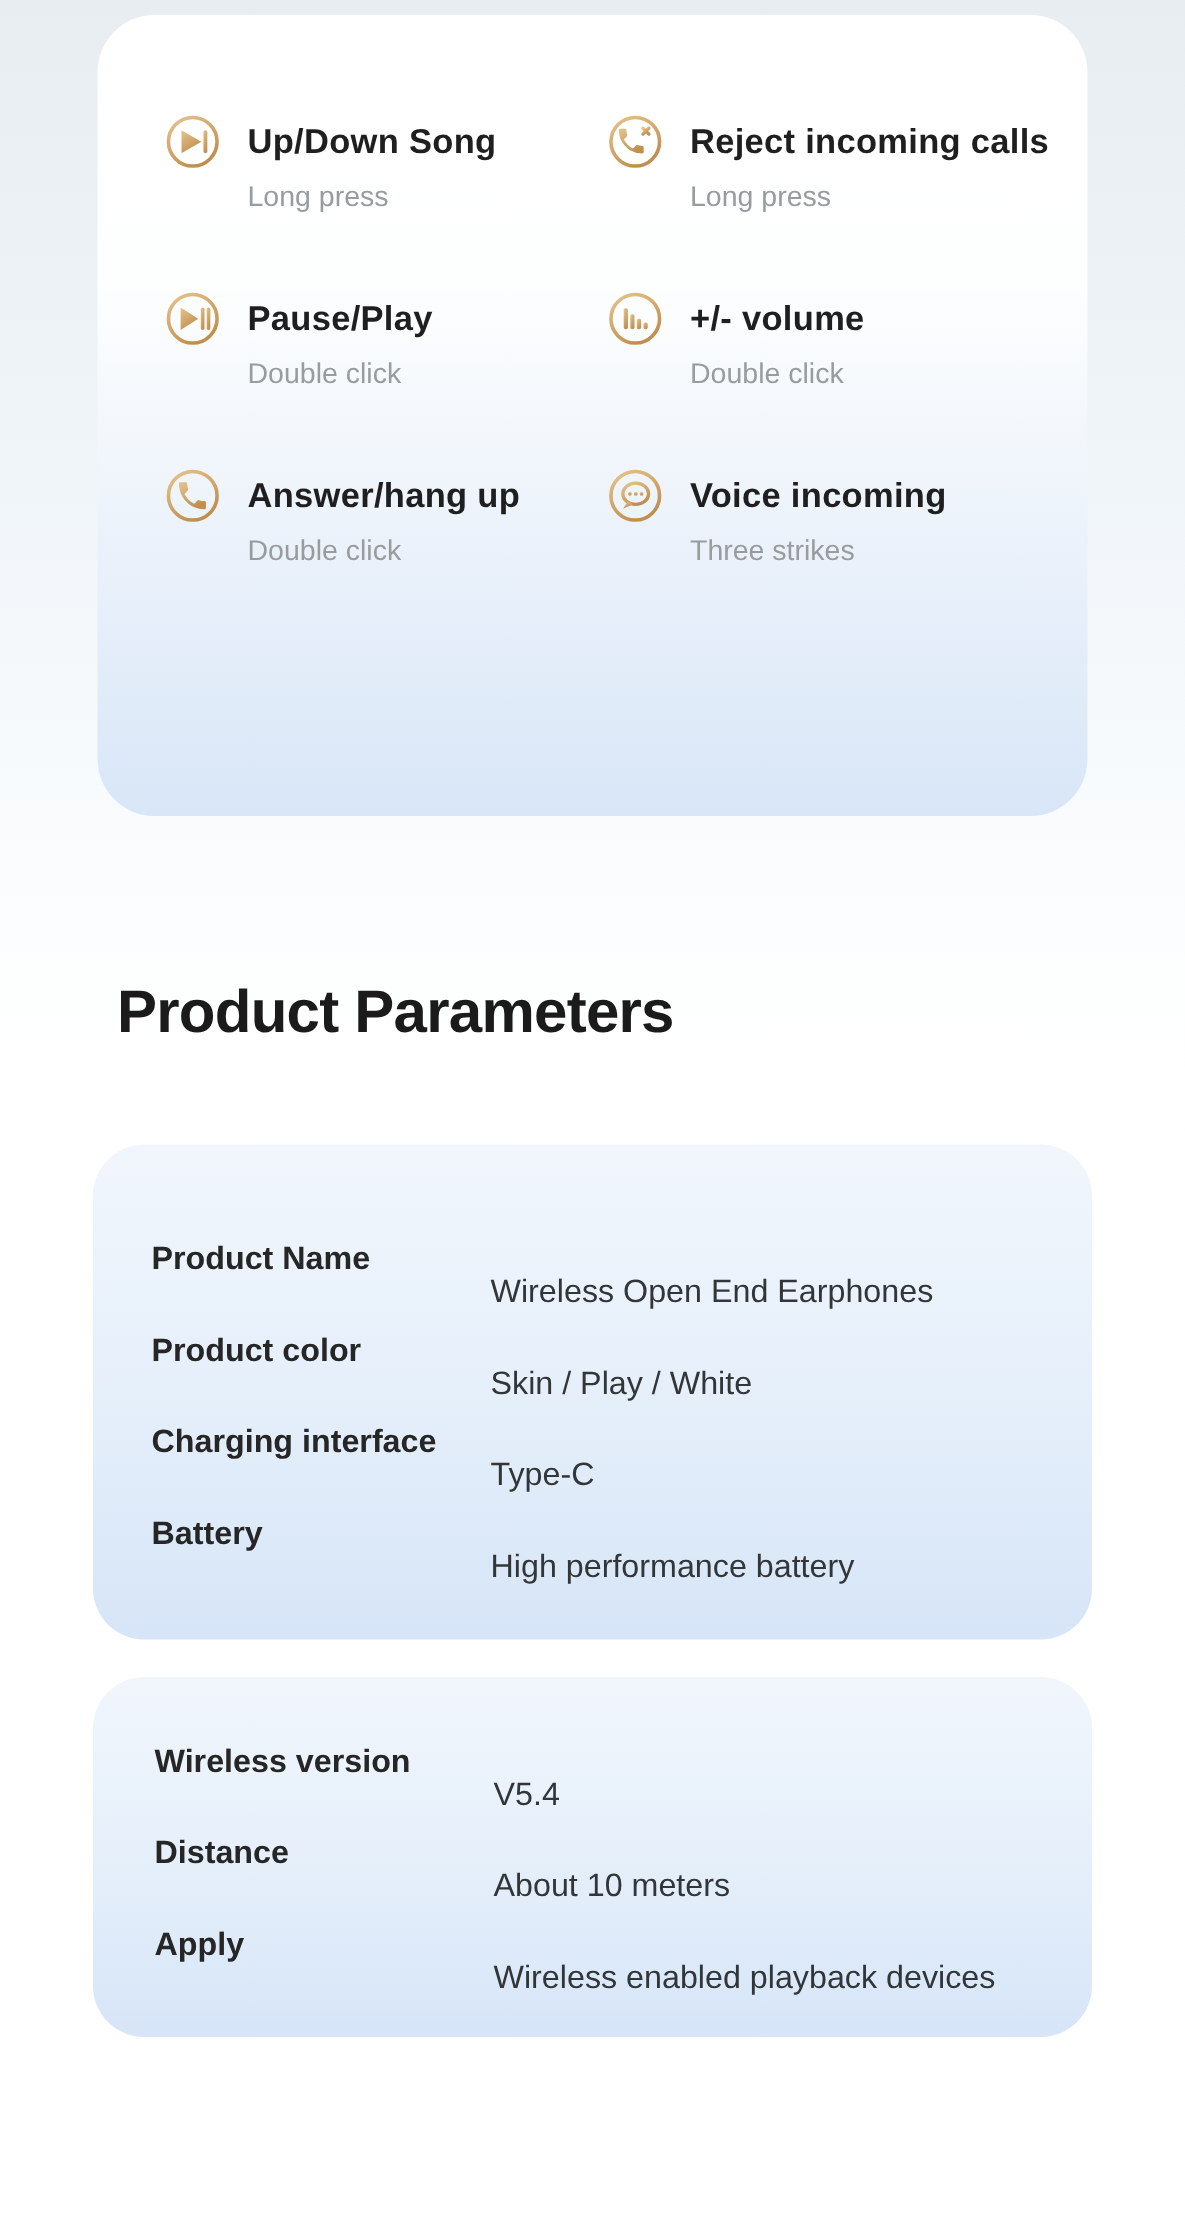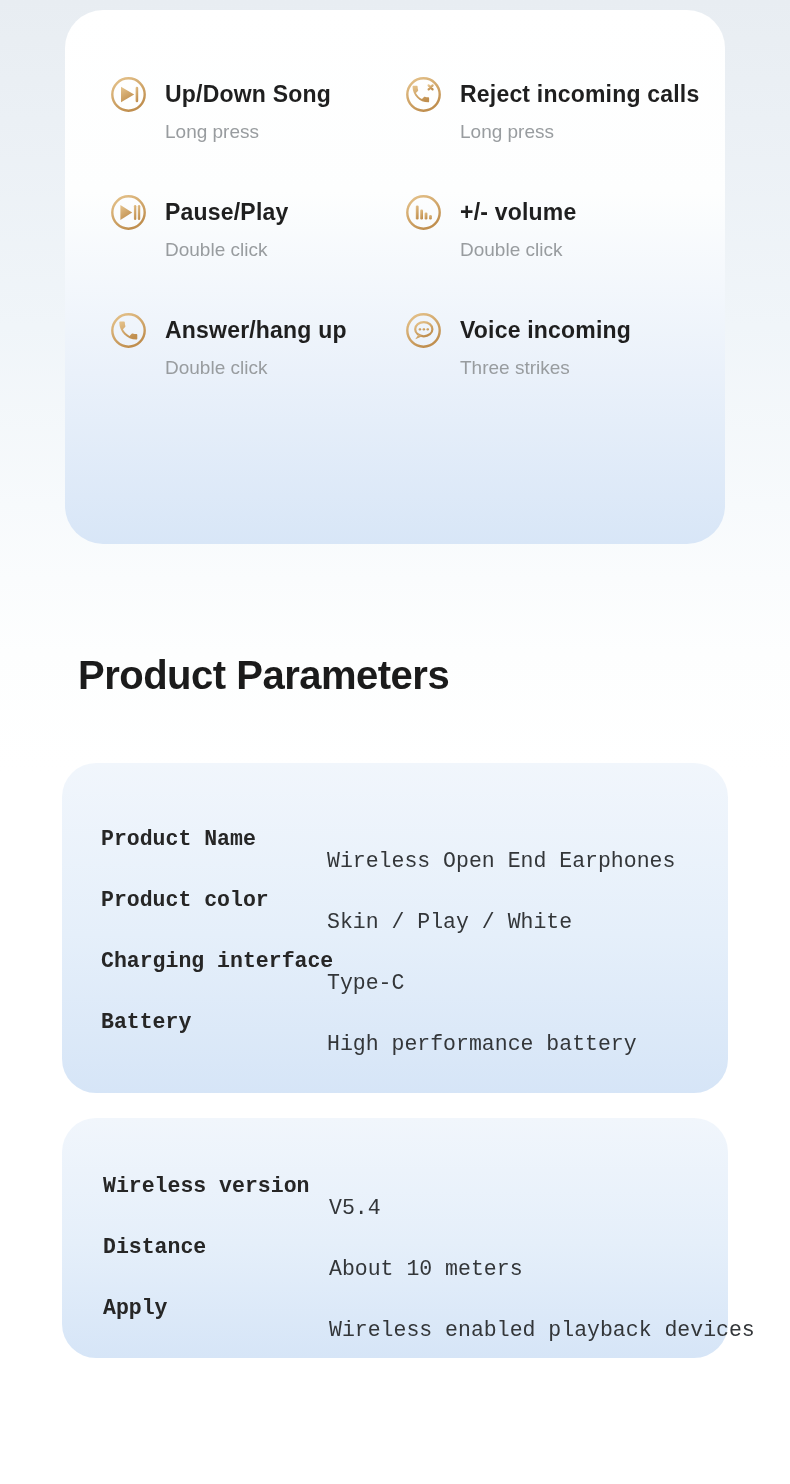--- a/index.html
+++ b/index.html
@@ -60,24 +60,23 @@
   }
 
   
   .param-card {
     position: absolute;
     left: 62px;
     width: 666px;
     border-radius: 34px;
     background: linear-gradient(180deg,
       #f1f6fc 0%, #e5effa 52%, #d6e5f7 100%);
-    font-family: Liberation Mono, monospace;
   }
   .param-card-1 { top: 763px; height: 330px; padding: 42px 0 0 39px; }
-  .param-card-2 { top: 1118px; height: 240px; padding: 34px 0 0 41px; }
+  .param-card-2 { top: 1118px; height: 240px; padding: 22px 0 0 41px; }
 
   .param-row {
     display: grid;
     grid-template-columns: 226px auto;
     height: 61px;
     align-items: center;
   }
   .param-label {
     font-size: 21.5px;
     font-weight: bold;

